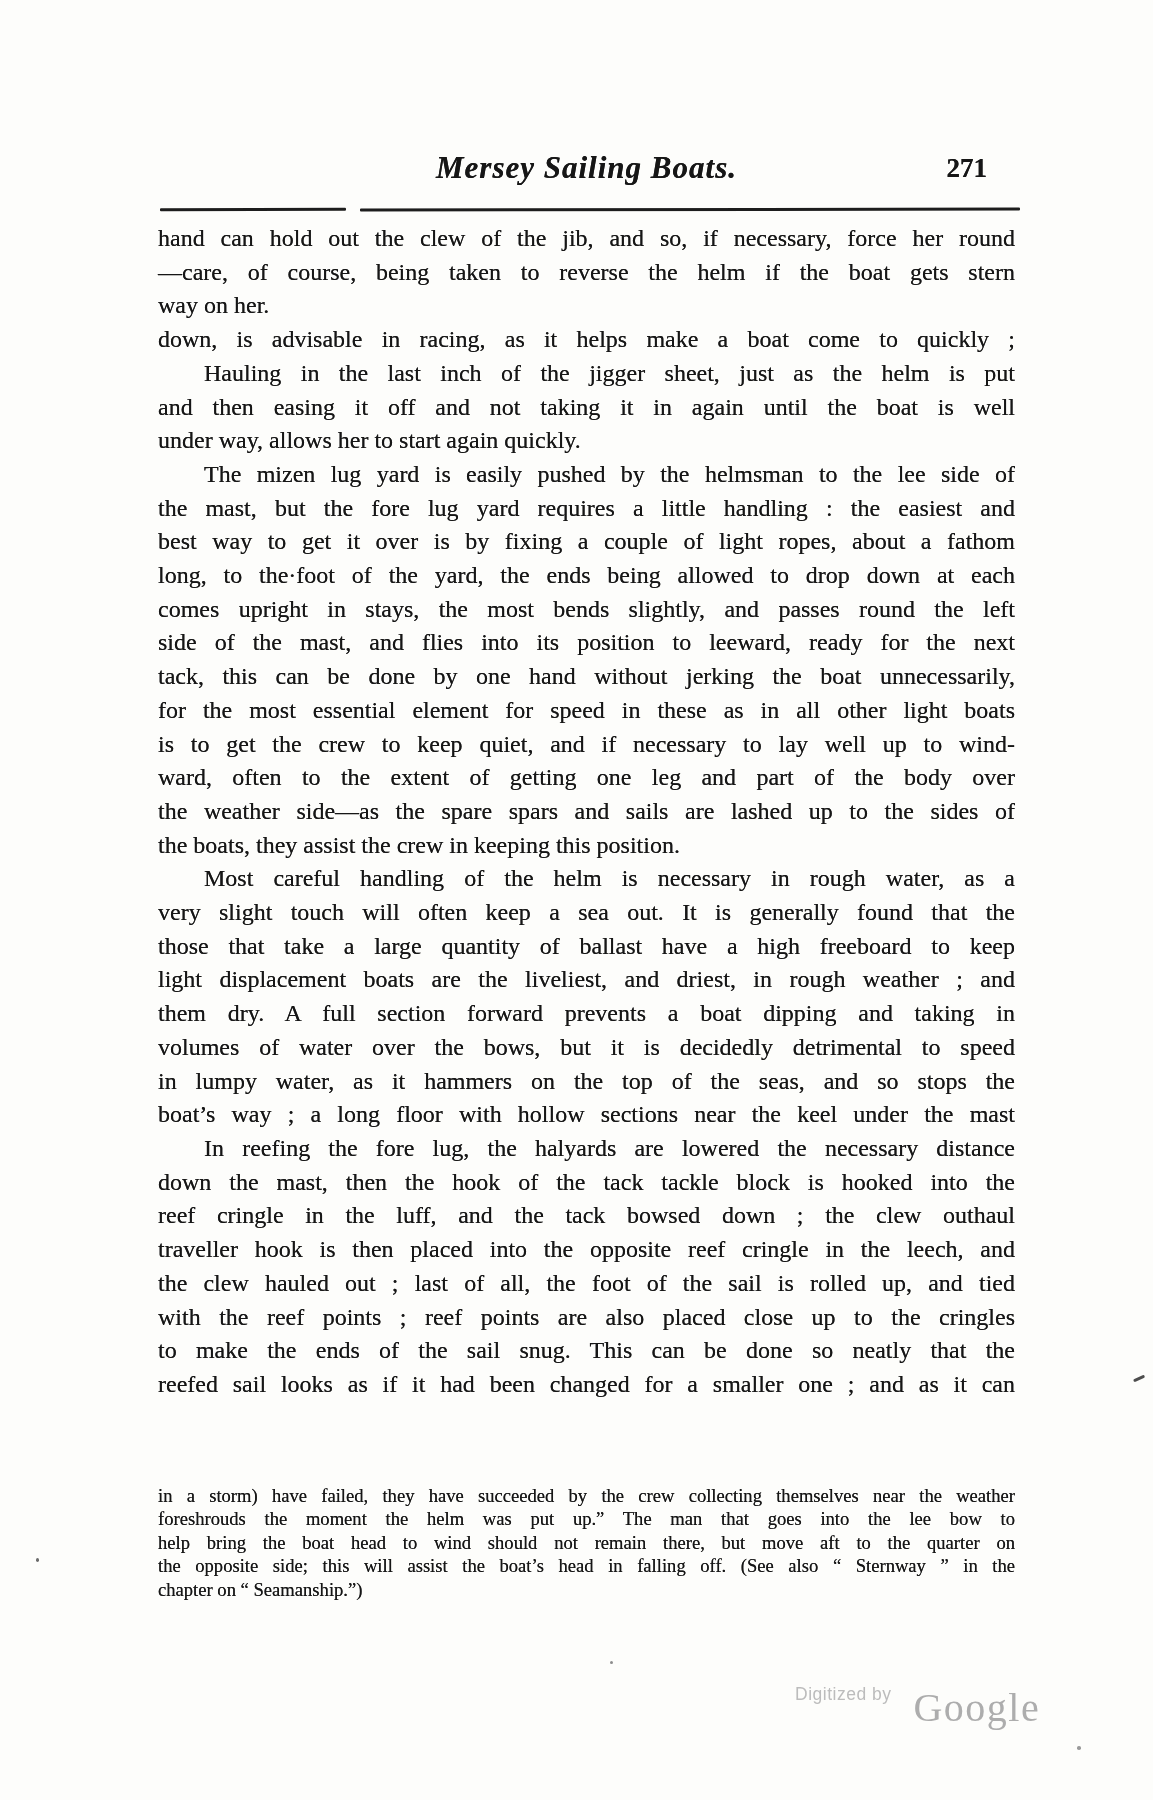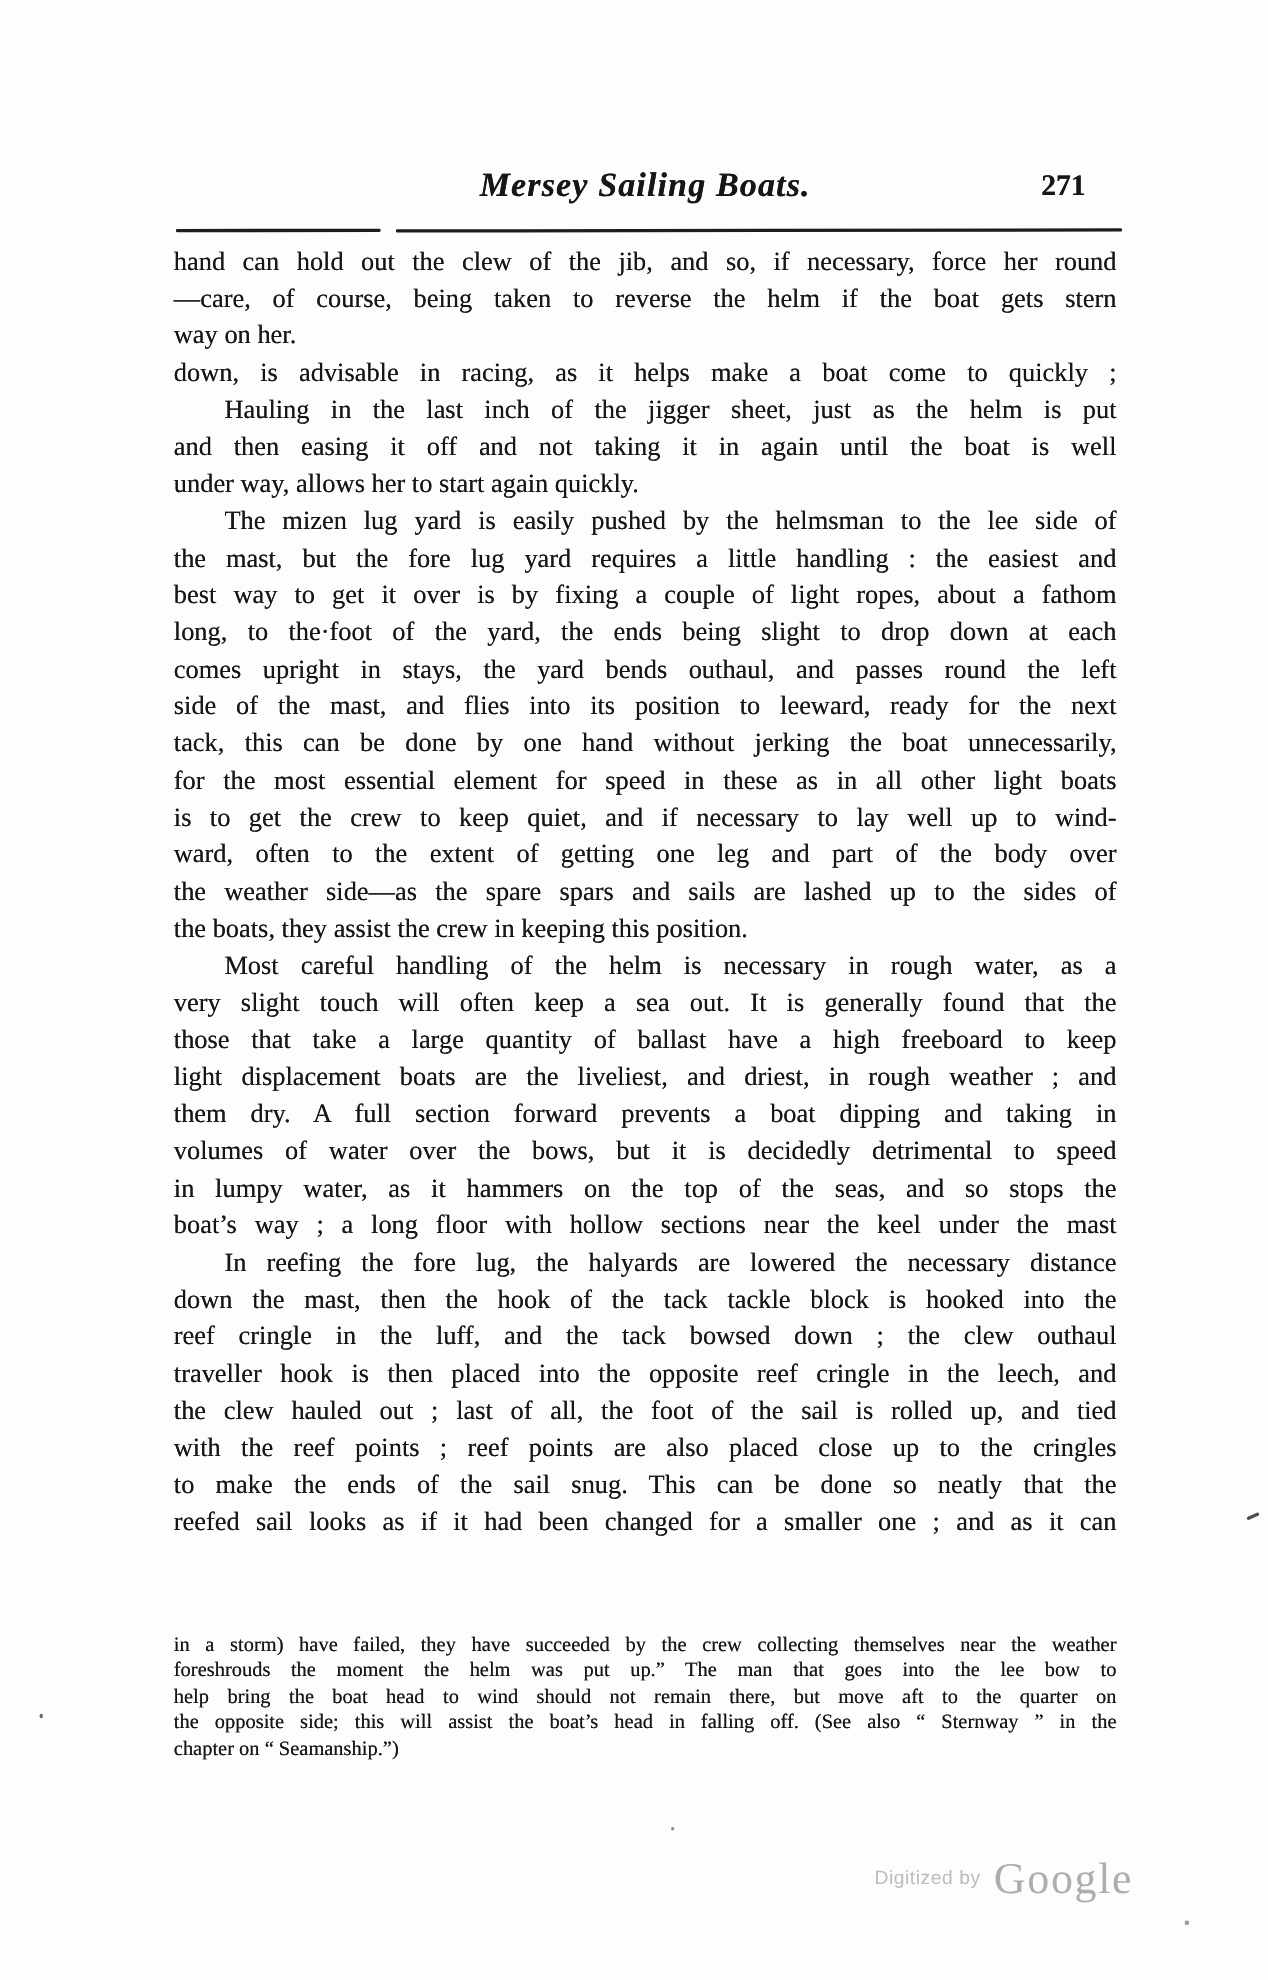--- a/index.html
+++ b/index.html
@@ -66,21 +66,21 @@
     position: absolute;
     top: 1484px; left: 158px; width: 857px;
     font-size: 18.6px;
     line-height: 23.4px;
     text-shadow: 0 0 0.5px rgba(15,15,15,0.8);
   }
   
   .watermark {
     position: absolute;
     left: 795px; top: 1684px;
-    display: flex; align-items: center; gap: 12px;
+    display: flex; align-items: flex-start; gap: 22px;
     user-select: none;
   }
   .wm-prefix {
     font-family: "Liberation Sans", sans-serif;
     font-size: 17.5px;
     color: #bcbcbc;
     letter-spacing: 0.5px;
   }
   .wm-logo {
     font-family: "Liberation Serif", serif;
@@ -126,22 +126,22 @@
       <div class="para">
         <div class="line">down, is advisable in racing, as it helps make a boat come to quickly ;</div>
         <div class="line indent">Hauling in the last inch of the jigger sheet, just as the helm is put</div>
         <div class="line">and then easing it off and not taking it in again until the boat is well</div>
         <div class="line last">under way, allows her to start again quickly.</div>
       </div>
       <div class="para">
         <div class="line indent">The mizen lug yard is easily pushed by the helmsman to the lee side of</div>
         <div class="line">the mast, but the fore lug yard requires a little handling : the easiest and</div>
         <div class="line">best way to get it over is by fixing a couple of light ropes, about a fathom</div>
-        <div class="line">long, to the·foot of the yard, the ends being slight to drop down at each</div>
-        <div class="line">comes upright in stays, the yard bends outhaul, and passes round the left</div>
+        <div class="line">long, to the·foot of the yard, the ends being allowed to drop down at each</div>
+        <div class="line">comes upright in stays, the most bends slightly, and passes round the left</div>
         <div class="line">side of the mast, and flies into its position to leeward, ready for the next</div>
         <div class="line">tack, this can be done by one hand without jerking the boat unnecessarily,</div>
         <div class="line">for the most essential element for speed in these as in all other light boats</div>
         <div class="line">is to get the crew to keep quiet, and if necessary to lay well up to wind-</div>
         <div class="line">ward, often to the extent of getting one leg and part of the body over</div>
         <div class="line">the weather side—as the spare spars and sails are lashed up to the sides of</div>
         <div class="line last">the boats, they assist the crew in keeping this position.</div>
       </div>
       <div class="para">
         <div class="line indent">Most careful handling of the helm is necessary in rough water, as a</div>

